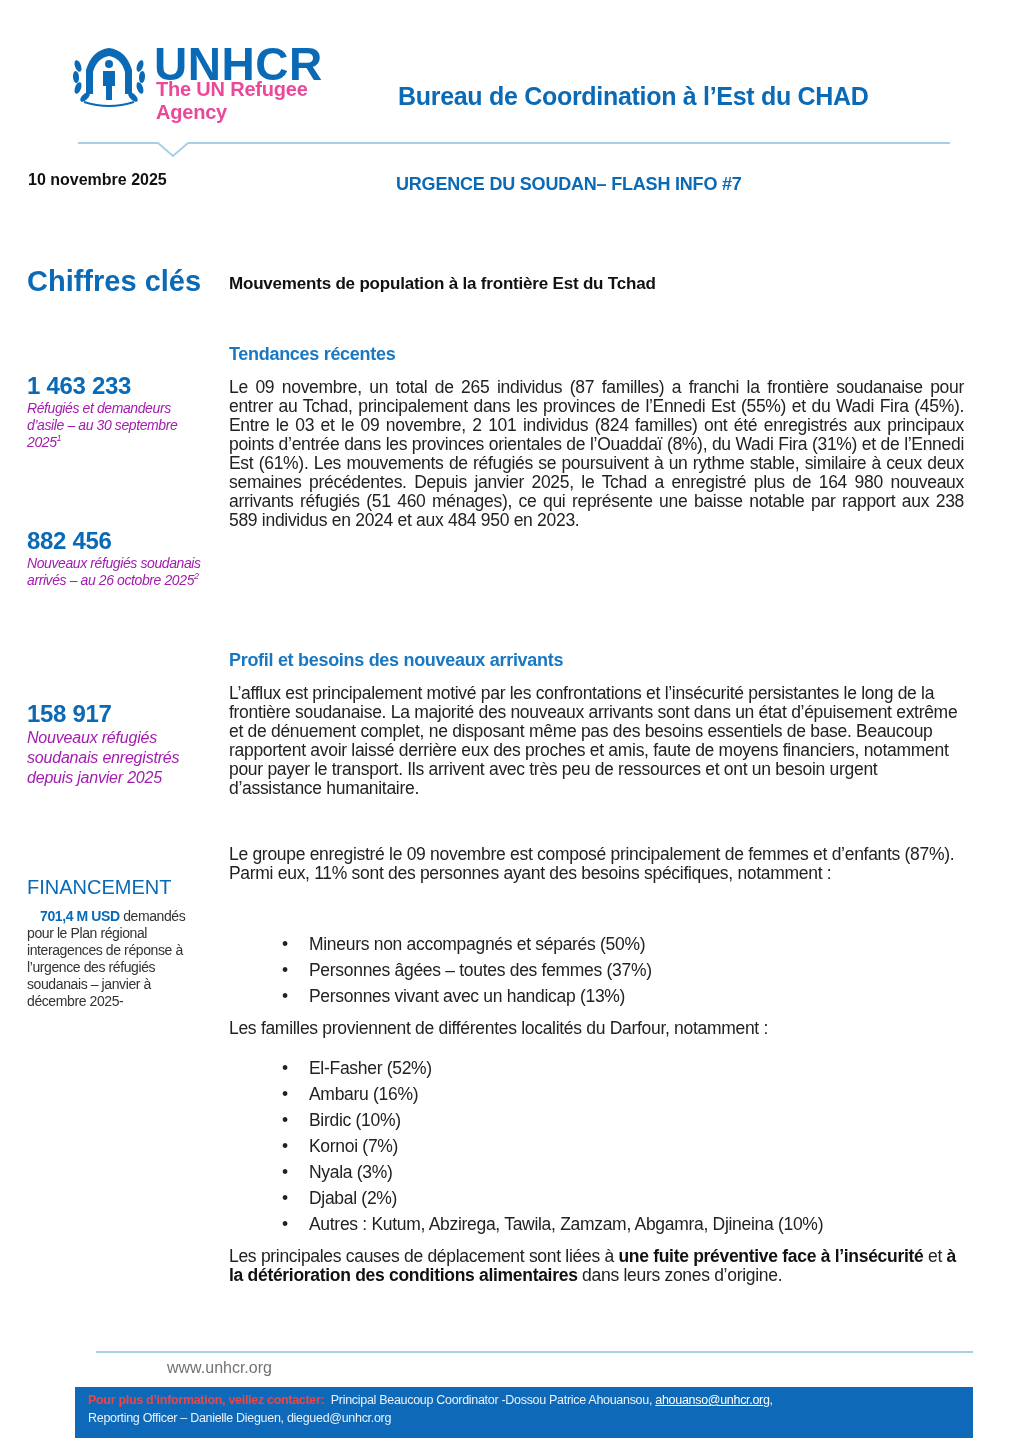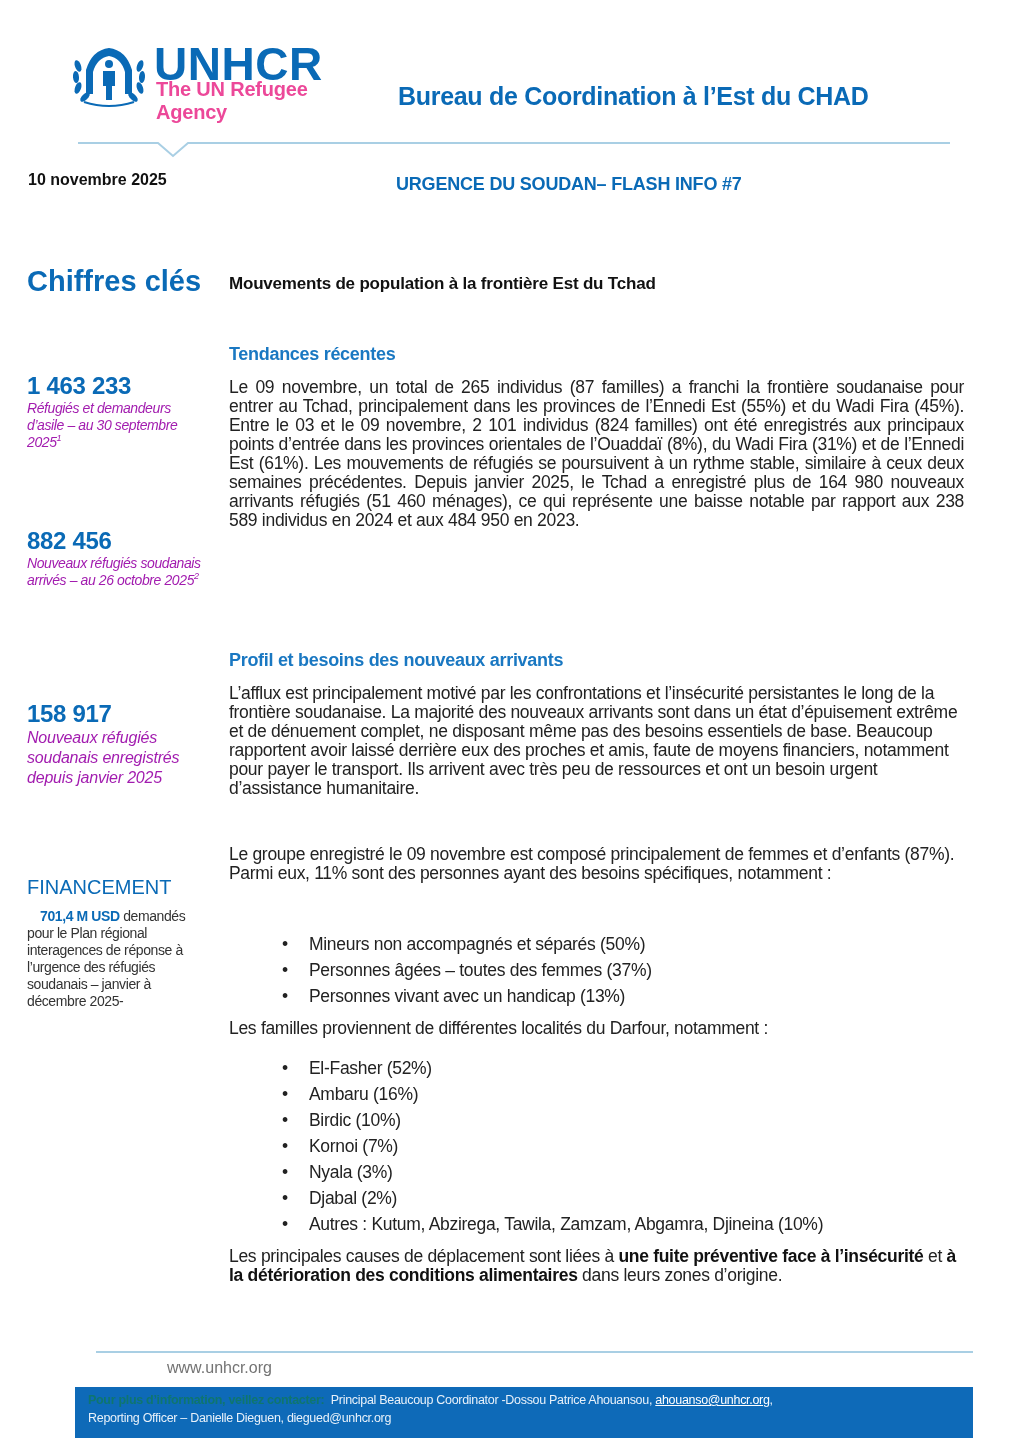--- a/index.html
+++ b/index.html
@@ -52,21 +52,21 @@
   #origin-intro { top: 1019px; }
   #origin-list { top: 1055px; }
   #causes-body { top: 1247px; }
   b.strong { font-weight: bold; color: #111; }
 
   
   #footer-rule { left: 96px; top: 1351px; width: 877px; height: 2px; background: #a9cfe4; }
   #footer-url { left: 127px; top: 1359px; font-size: 16px; color: #737373; margin-left: 40px; }
   #footer-bar { left: 75px; top: 1387px; width: 898px; height: 51px; background: #0e6ab8; }
   #footer-text { left: 88px; top: 1391px; font-size: 12.5px; line-height: 18px; color: #e8f1fa; letter-spacing: -0.3px; }
-  #footer-lead { font-weight: bold; color: #0f766e; }
+  #footer-lead { font-weight: bold; color: #ef4444; }
   #footer-email1 { color: #ffffff; text-decoration: underline; }
 </style>
 </head>
 <body>
 
 <div id="logo" class="abs">
   <svg id="logo-emblem" class="abs" viewBox="0 0 78 64">
     <g fill="#0a6ab6">
 
       <ellipse cx="8" cy="22" rx="3" ry="6" transform="rotate(-20 8 22)"></ellipse>

